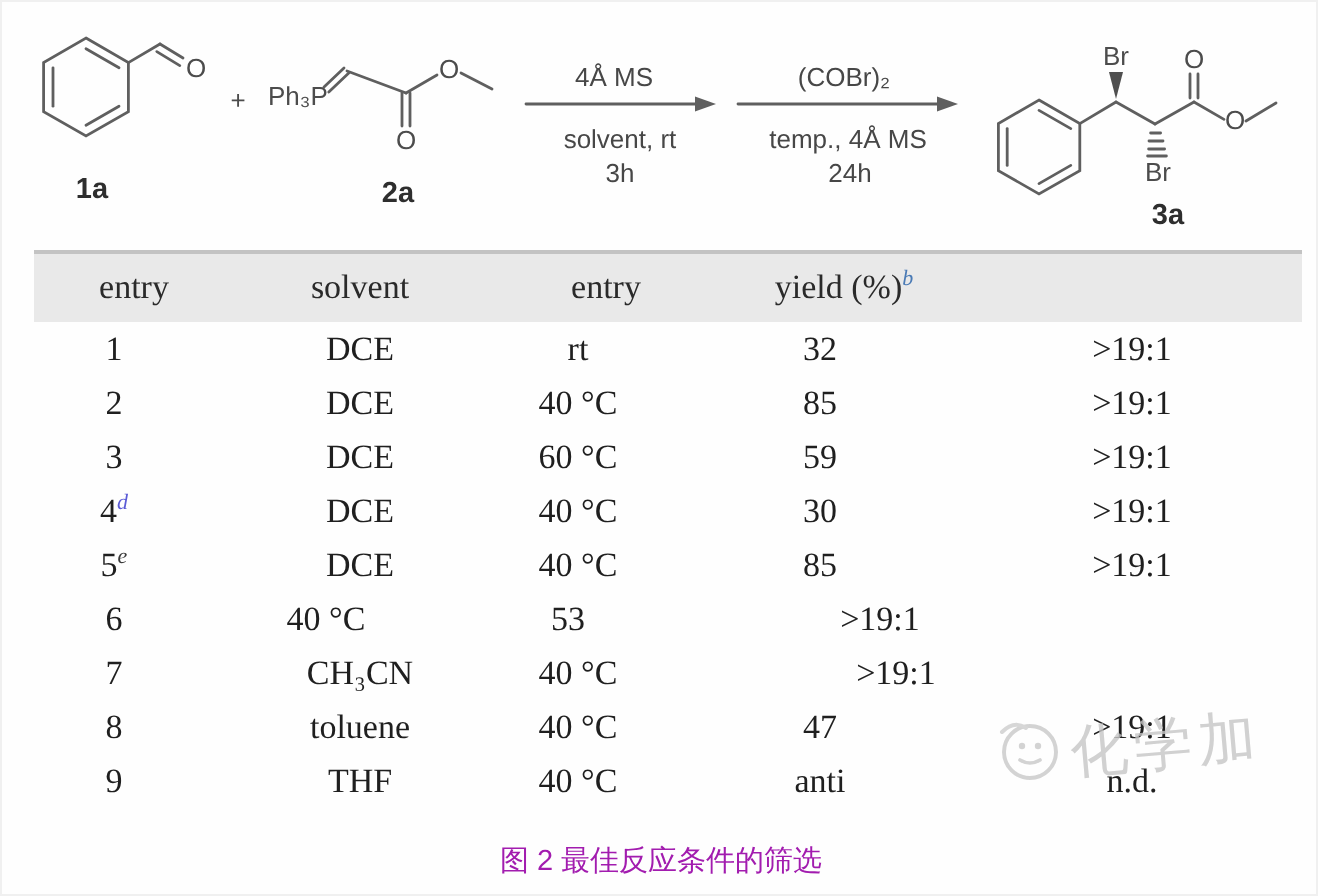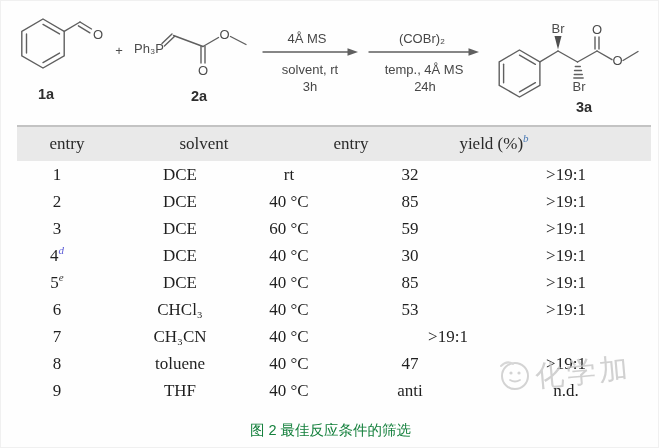--- a/index.html
+++ b/index.html
@@ -16,37 +16,37 @@
     font-family:"Liberation Sans","DejaVu Sans",sans-serif;
     fill:#4c4c4c; font-size:13px;
   }
   .scheme-svg text.cmpd { font-weight:bold; font-size:14.5px; fill:#2e2e2e; }
   .scheme-svg text.cond { font-size:13px; fill:#474747; }
   .scheme-svg .ah { fill:#5f5f5f; stroke:none; }
   
   .tbl { position:absolute; left:16px; top:124px; width:634px; font-size:17px; color:#1f1f1f; }
   .thead {
     display:flex; align-items:center; height:34px; background:#e9e9e9;
-    border-top:2px solid #c3c3c3; color:#2a2a2a;gap:24px;
+    border-top:2px solid #c3c3c3; color:#2a2a2a;
   }
   .tr { display:flex; align-items:center; height:27px; background:transparent; }
   .th, .td { text-align:center; box-sizing:border-box; white-space:nowrap; }
   .c1 { width:100px; } .c2 { width:126px; } .c3 { width:120px; }
   .c4 { width:118px; } .c5 { width:170px; }
   .tr .c1 { padding-right:20px; }
   .tr .c3 { padding-right:28px; }
   .tr .c4 { padding-right:24px; }
   sup { font-size:11px; font-style:italic; line-height:0; }
   .sup-b { color:#4a7ab5; }
   .sup-c { color:#4d4d4d; }
   
   .caption {
     position:absolute; top:420px; left:0; width:659px; text-align:center;
     font-family:"Liberation Sans","DejaVu Sans",sans-serif;
-    font-size:14.5px; color:#15803d;
+    font-size:14.5px; color:#a21caf;
   }
   
   .watermark {
     position:absolute; left:494px; top:351px; display:flex; align-items:center;
     color:#c6c6c6; opacity:0.8; z-index:3; pointer-events:none;
   }
   .wm-text {
     font-family:"Liberation Sans","DejaVu Sans",sans-serif;
     font-size:29px; letter-spacing:3px; transform:rotate(-5deg); display:inline-block;
     margin-left:2px;
@@ -168,21 +168,20 @@
     </div>
         <div class="tr">
       <div class="td c1"><span class="v-entry">5</span><sup class="v-sup" style="color: rgb(58, 58, 58);">e</sup></div>
       <div class="td c2 v-solvent">DCE</div>
       <div class="td c3 v-temp">40 °C</div>
       <div class="td c4 v-yield">85</div>
       <div class="td c5 v-dr">&gt;19:1</div>
     </div>
         <div class="tr">
       <div class="td c1"><span class="v-entry">6</span><sup class="v-sup"></sup></div>
-      <div class="td c2 v-solvent">CHCl₃</div>
       <div class="td c3 v-temp">40 °C</div>
       <div class="td c4 v-yield">53</div>
       <div class="td c5 v-dr">&gt;19:1</div>
     </div>
         <div class="tr">
       <div class="td c1"><span class="v-entry">7</span><sup class="v-sup"></sup></div>
       <div class="td c2 v-solvent">CH₃CN</div>
       <div class="td c3 v-temp">40 °C</div>
       <div class="td c5 v-dr">&gt;19:1</div>
     </div>

